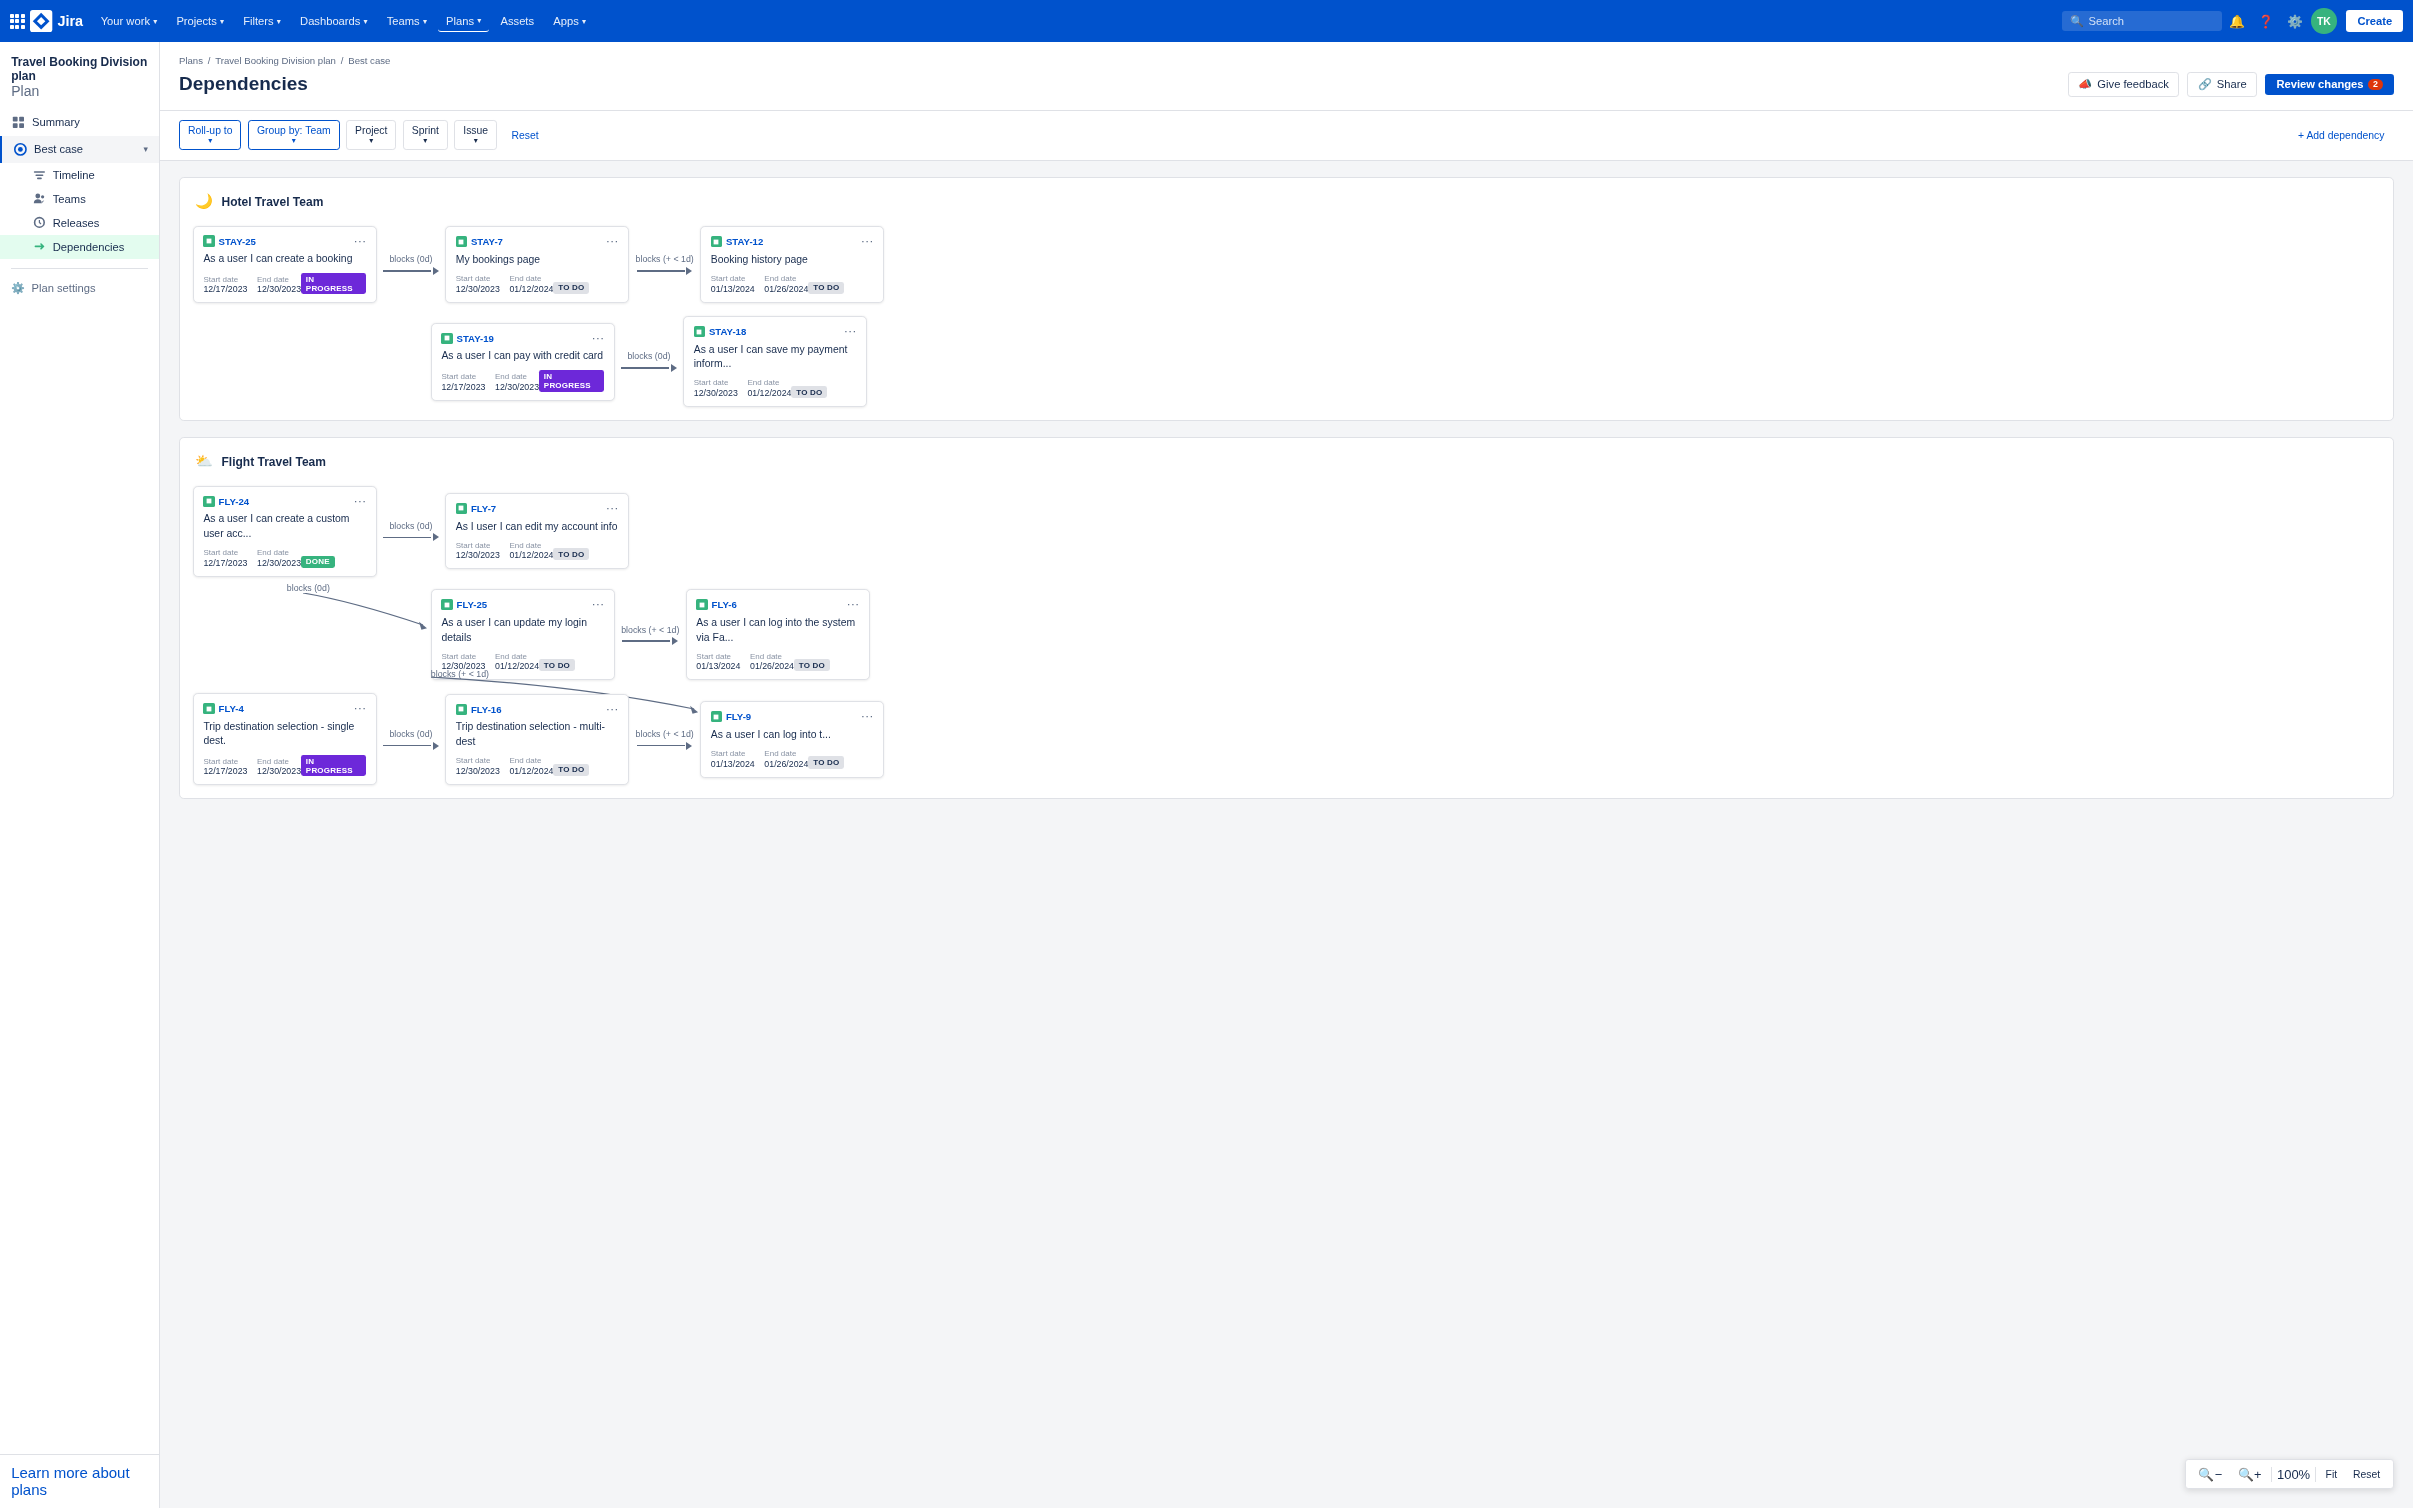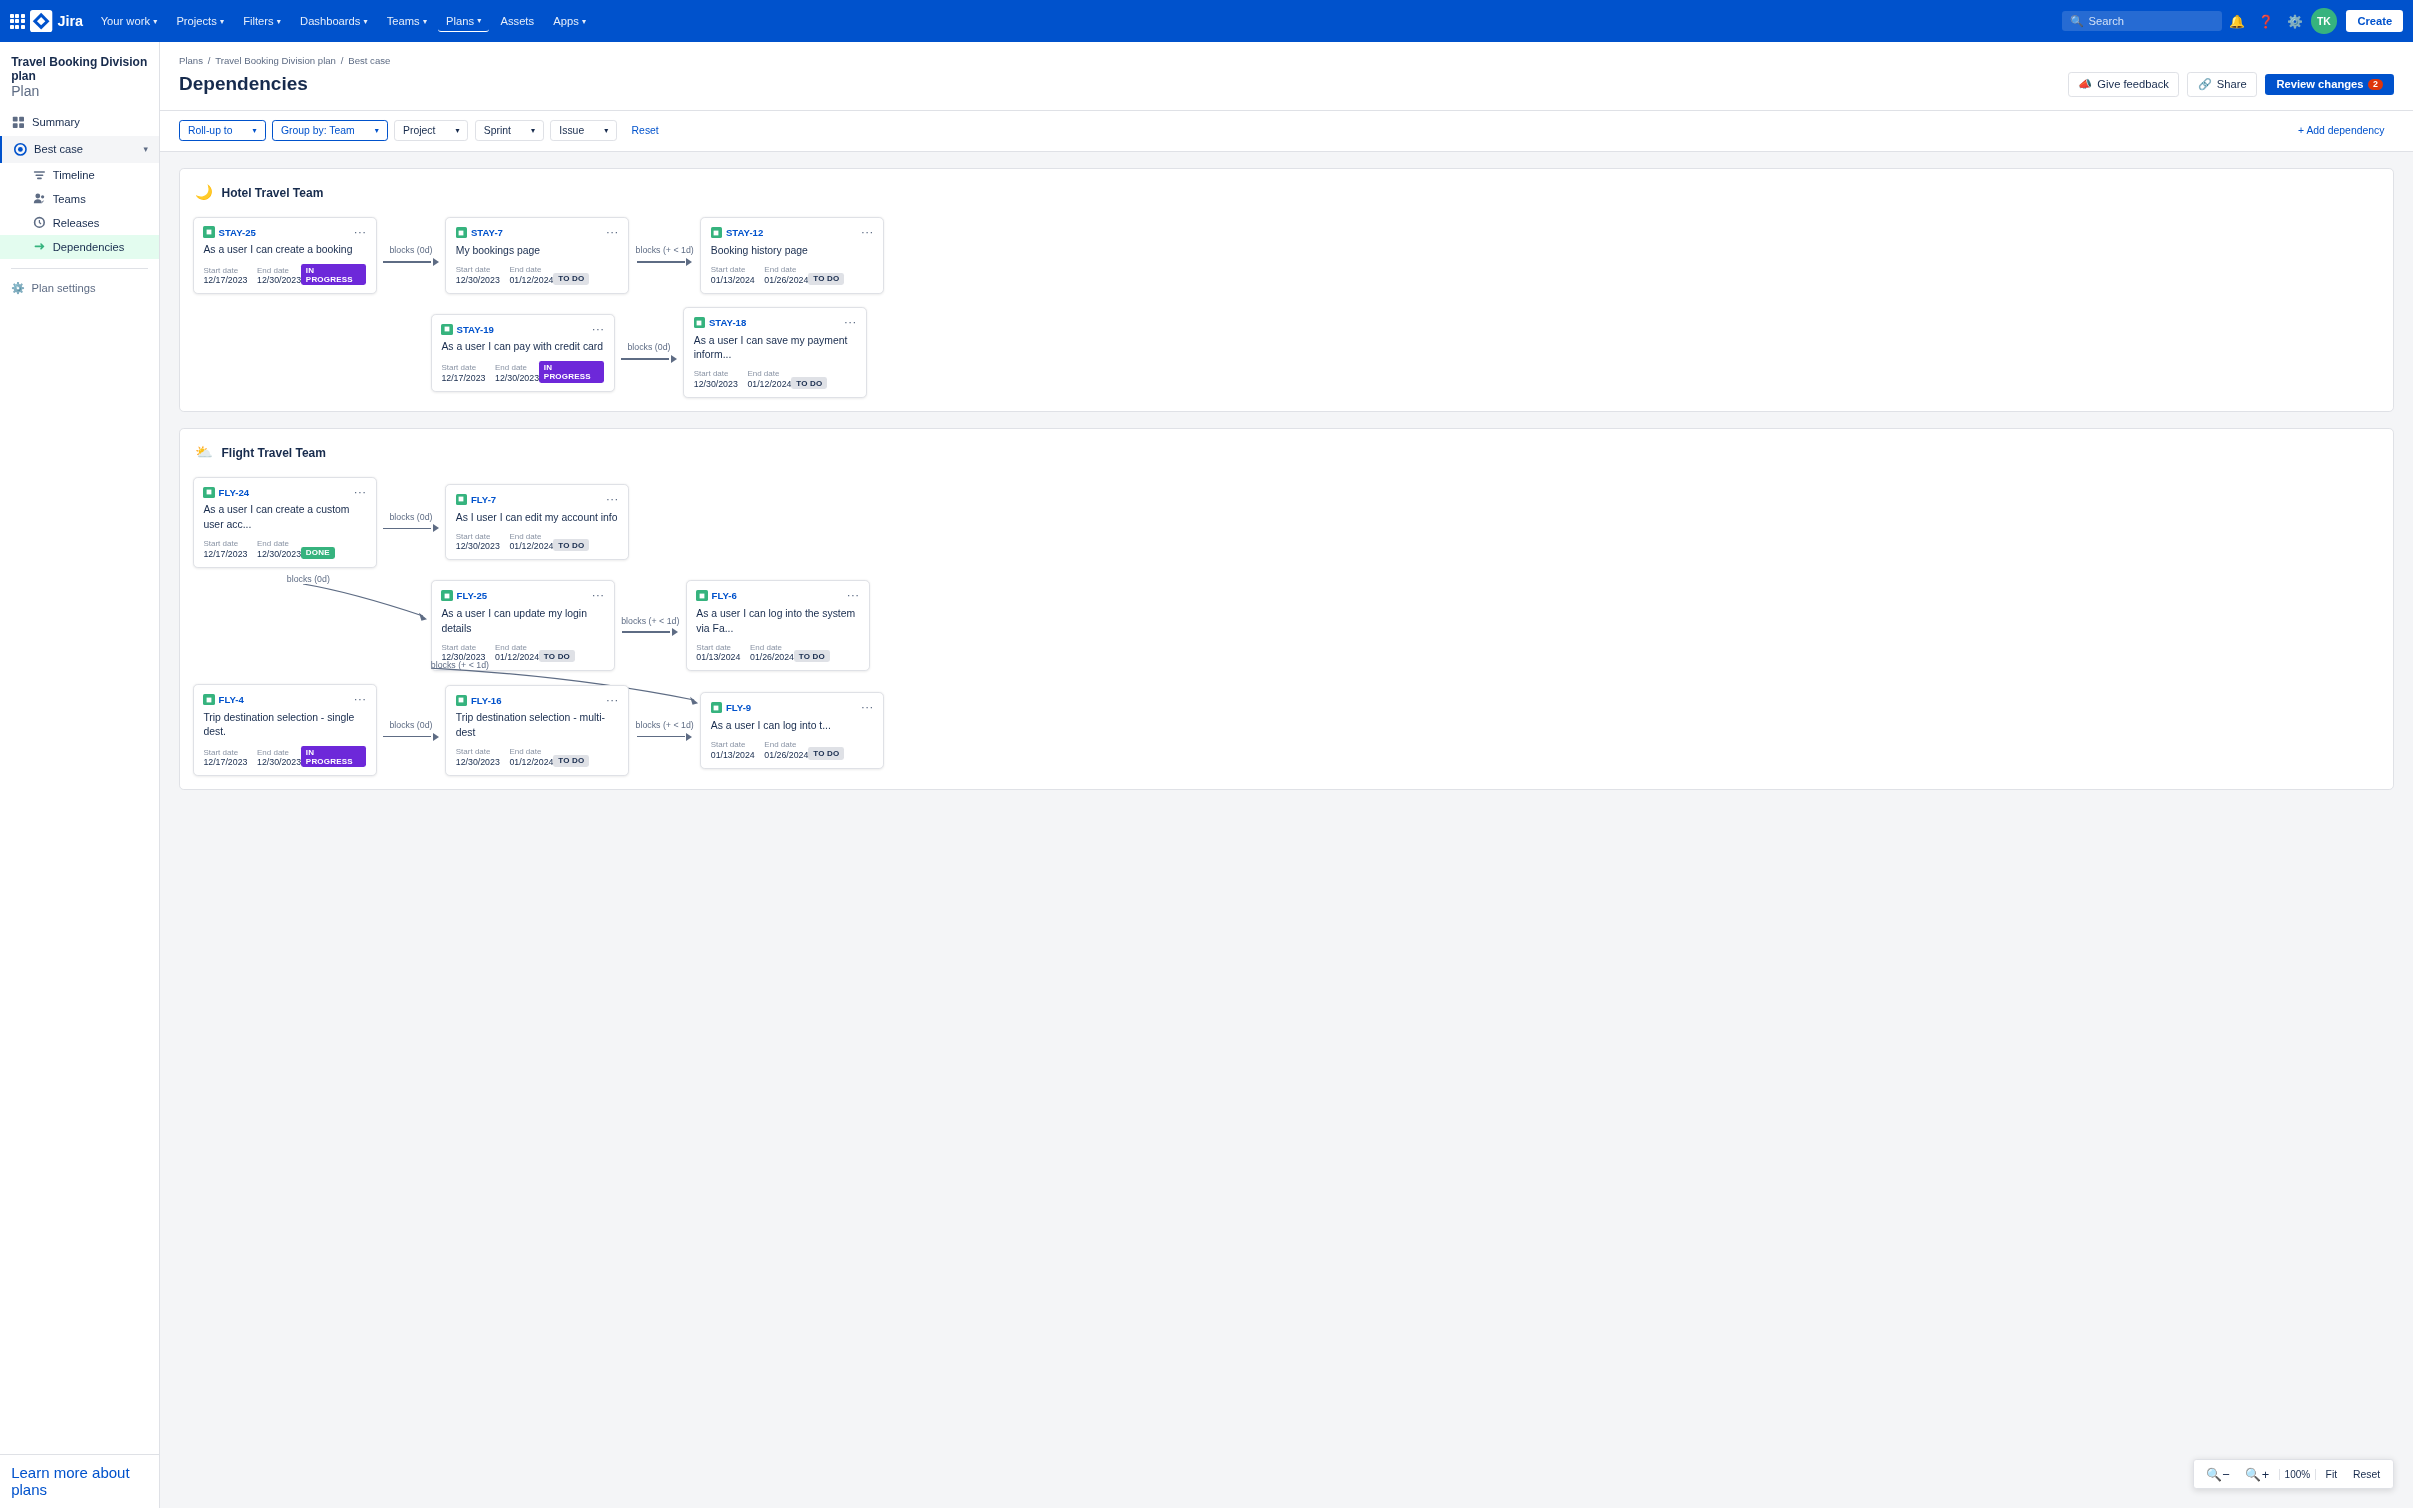--- a/index.html
+++ b/index.html
@@ -47,21 +47,21 @@
     .breadcrumb-sep { color: #5e6c84; }
     .page-title-row { display: flex; align-items: center; justify-content: space-between; padding-bottom: 12.8px; }
     .page-title { font-size: 19px; font-weight: 600; color: #172b4d; }
     .page-actions { display: flex; align-items: center; gap: 8px; }
     .action-btn { display: flex; align-items: center; gap: 4.8px; padding: 4.8px 9.6px; border: 0.8px solid #dfe1e6; border-radius: 3.2px; background: white; cursor: pointer; font-size: 11.2px; color: #172b4d; }
     .review-btn { background: #0052cc; color: white; border: none; border-radius: 3.2px; padding: 4.8px 11.2px; font-size: 11.2px; font-weight: 600; cursor: pointer; display: flex; align-items: center; gap: 4.8px; }
     .review-badge { background: #de350b; color: white; border-radius: 8px; padding: 0.8px 4.8px; font-size: 8.8px; font-weight: 700; }
 
     
     .filters-bar { padding: 9.6px 19px; background: white; border-bottom: 0.8px solid #dfe1e6; display: flex; align-items: center; gap: 6.4px; }
-    .filter-btn { display: flex; align-items: center; gap: 20px; padding: 4px 8px; border: 1.6px solid #0052cc; border-radius: 3.2px; background: white; cursor: pointer; font-size: 10.4px; color: #0052cc; font-weight: 500; }
+    .filter-btn { display: flex; align-items: center; gap: 0; padding: 4px 8px; border: 1.6px solid #0052cc; border-radius: 3.2px; background: white; cursor: pointer; font-size: 10.4px; color: #0052cc; font-weight: 500; flex-direction: column; }
     .filter-btn-normal { border: 0.8px solid #dfe1e6; color: #172b4d; }
     .filter-chevron { font-size: 8px; }
     .filter-reset { padding: 4px 8px; font-size: 10.4px; color: #0052cc; cursor: pointer; background: none; border: none; }
     .add-dep-btn { margin-left: auto; display: flex; align-items: center; gap: 4px; padding: 4.8px 9.6px; border: none; background: none; color: #0052cc; font-size: 10.4px; cursor: pointer; font-weight: 500; }
 
     
     .content-area { padding: 16px 19px; }
 
     
     .team-section { background: white; border-radius: 4.8px; border: 0.8px solid #dfe1e6; margin-bottom: 16px; padding: 12.8px; }
@@ -88,21 +88,21 @@
     
     .dep-arrow { display: flex; align-items: center; flex-direction: column; justify-content: center; padding: 0 6.4px; position: relative; }
     .dep-arrow-label { font-size: 8.8px; color: #5e6c84; margin-bottom: 2.4px; white-space: nowrap; }
     .dep-arrow-line { display: flex; align-items: center; gap: 1.6px; }
     .arrow-line { height: 1.6px; width: 48px; background: #5e6c84; }
     .arrow-head { width: 0; height: 0; border-top: 4px solid transparent; border-bottom: 4px solid transparent; border-left: 6.4px solid #5e6c84; }
 
     
     .zoom-controls { position: fixed; bottom: 19px; right: 19px; display: flex; align-items: center; gap: 3.2px; background: white; border: 0.8px solid #dfe1e6; border-radius: 3.2px; padding: 3.2px 6.4px; box-shadow: 0 1.6px 6.4px rgba(0,0,0,0.12); }
     .zoom-btn { padding: 3.2px 6.4px; cursor: pointer; border: none; background: none; font-size: 12.8px; color: #172b4d; display: flex; align-items: center; }
-    .zoom-level { font-size: 10px; color: #172b4d; padding: 0 4.8px; border-left: 0.8px solid #dfe1e6; border-right: 0.8px solid #dfe1e6; }
+    .zoom-level { font-size: 13px; color: #172b4d; padding: 0 4.8px; border-left: 0.8px solid #dfe1e6; border-right: 0.8px solid #dfe1e6; }
     .zoom-fit { padding: 3.2px 6.4px; cursor: pointer; border: none; background: none; font-size: 10.4px; color: #172b4d; }
     .zoom-reset { padding: 3.2px 6.4px; cursor: pointer; border: none; background: none; font-size: 10.4px; color: #172b4d; }
 
     .dep-card-dates-row { display: flex; gap: 9.6px; }
     .dep-card-date-group { }
 
     .green-icon { background: #36b37e; }
   </style>
 </head>
 <body>

